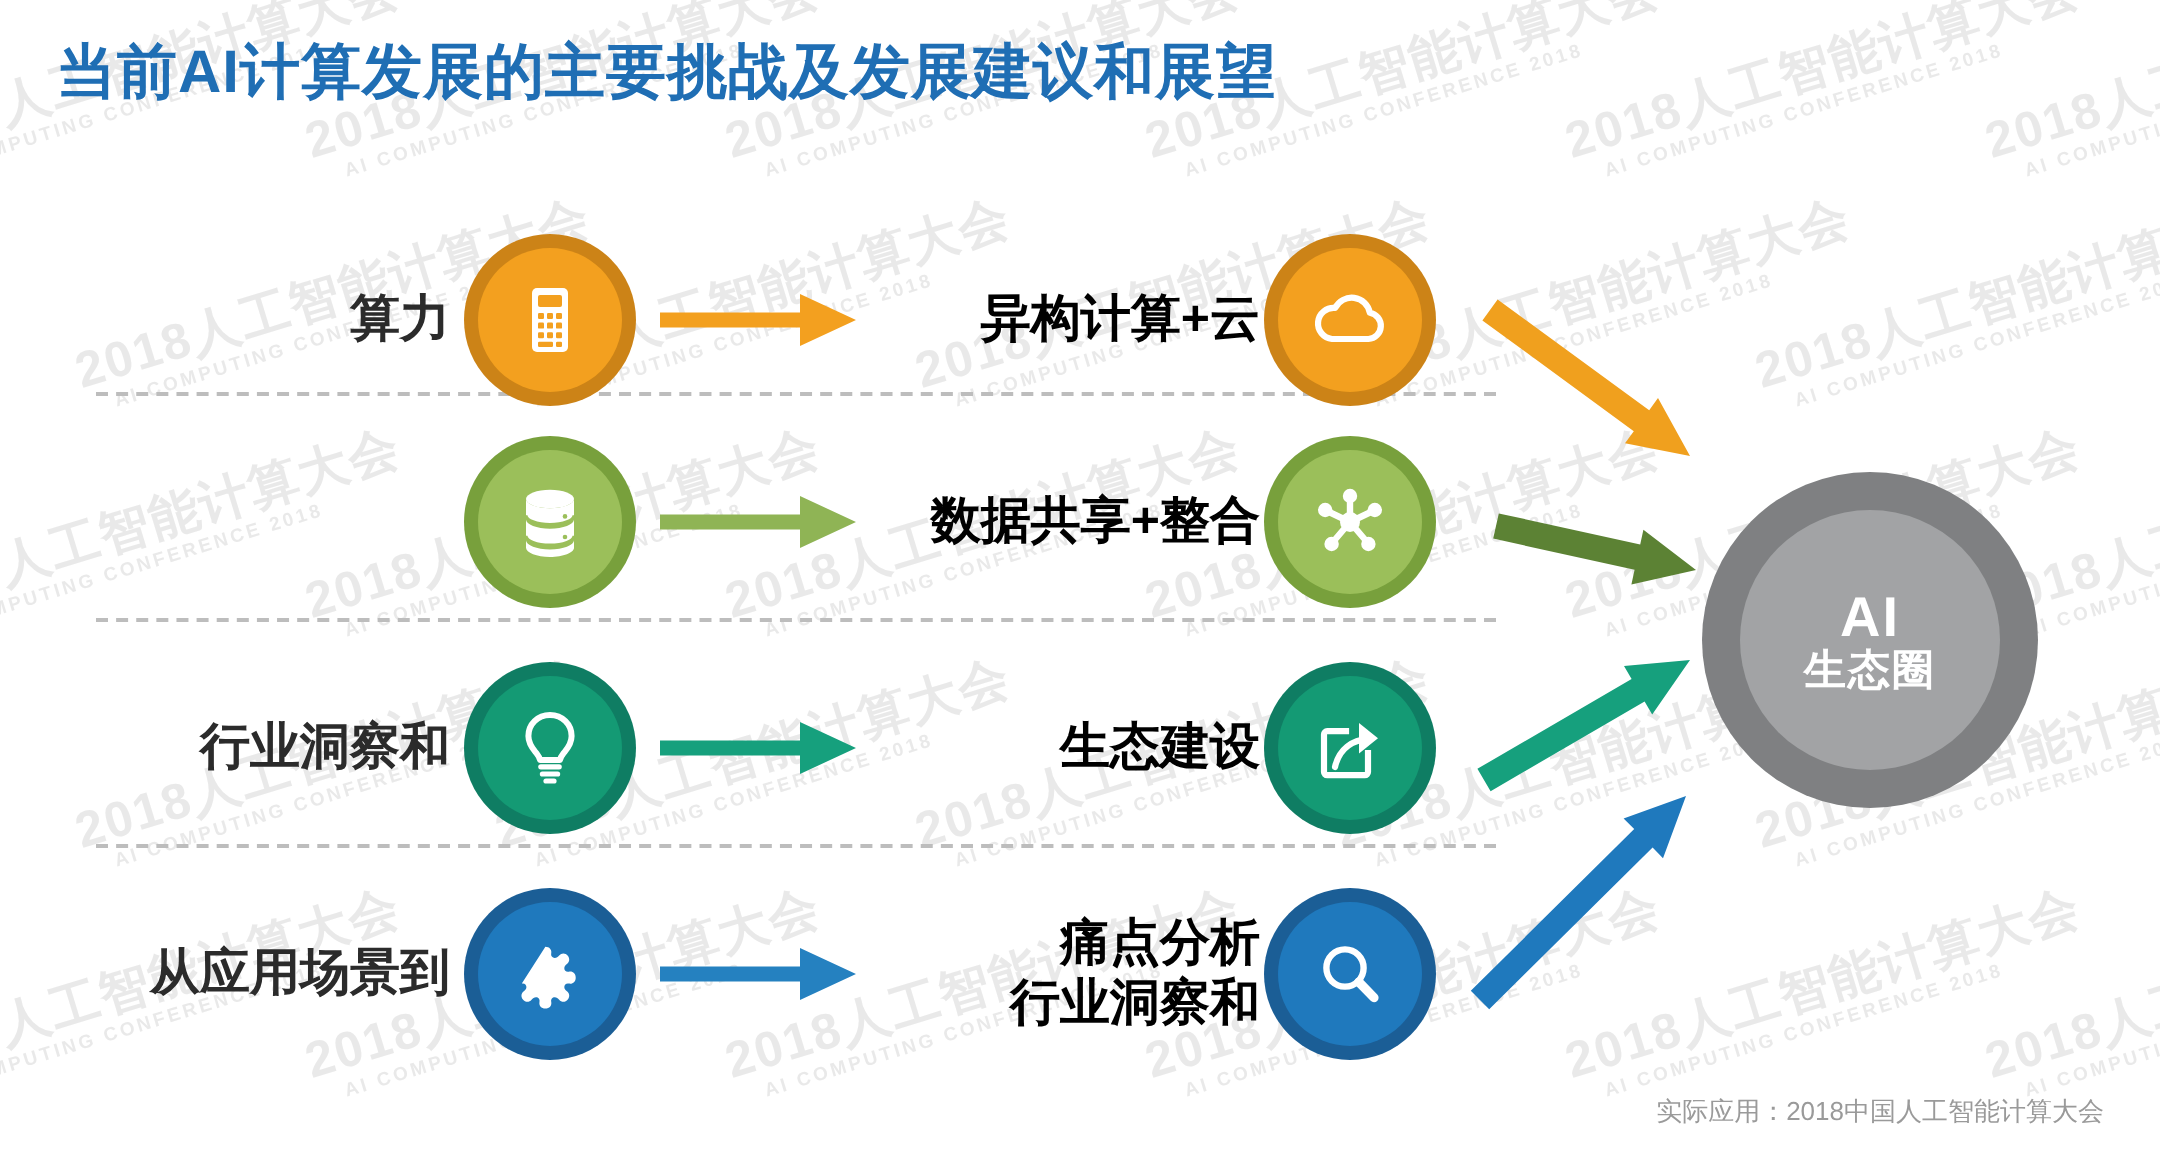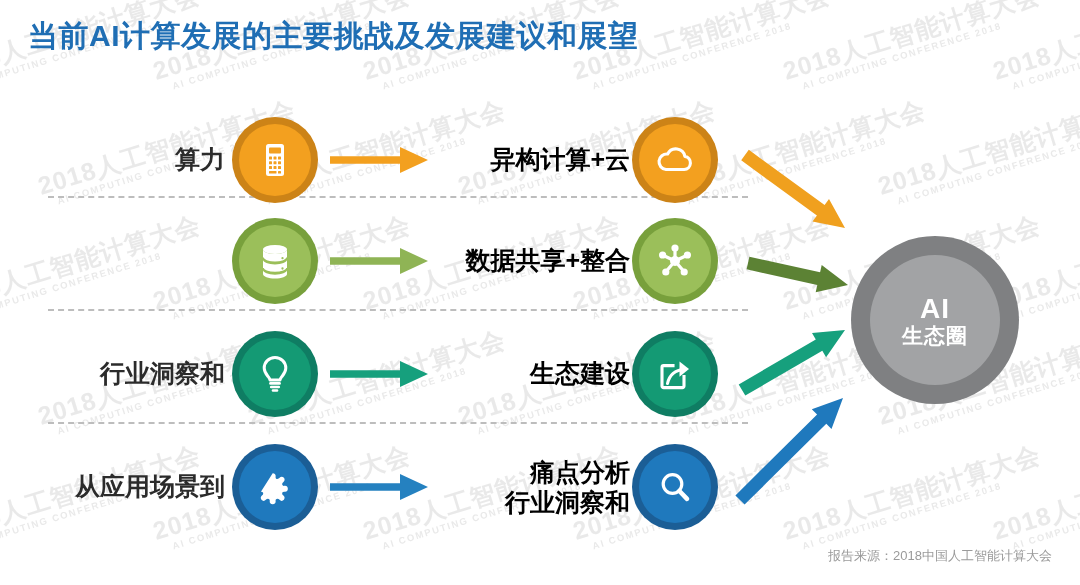--- a/index.html
+++ b/index.html
@@ -504,14 +504,14 @@
       </g>
   </svg>
 
   <div id="ai-circle">
     <div id="ai-inner">
       <span class="ai-en">AI</span>
       <span class="ai-cn">生态圈</span>
     </div>
   </div>
 
-  <div id="footer-source">报告来源：2018中国人工智能计算大会</div>
+  <div id="footer-source">实际应用：2018中国人工智能计算大会</div>
 </div>
 
 </body></html>

